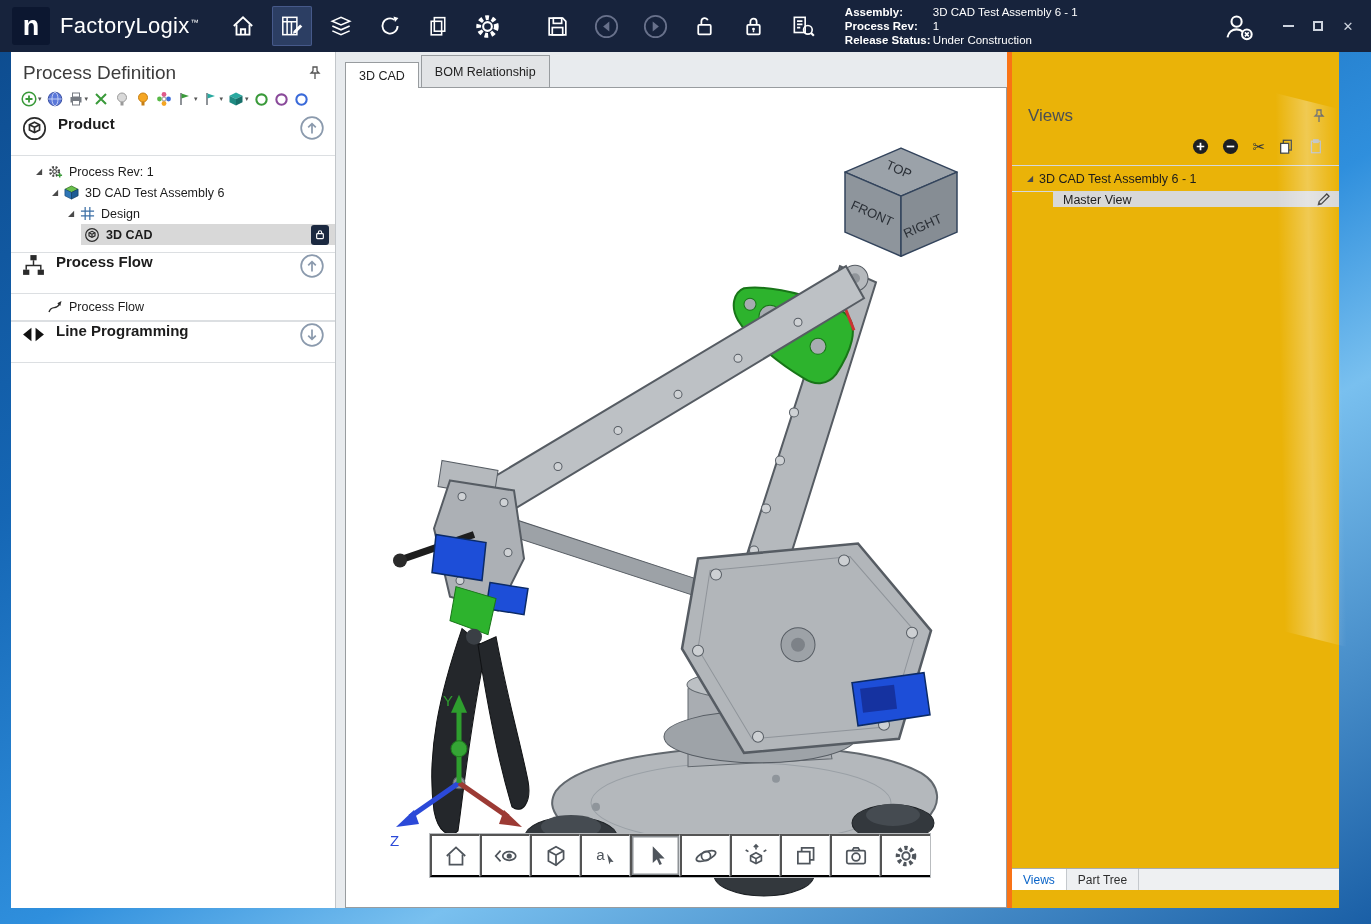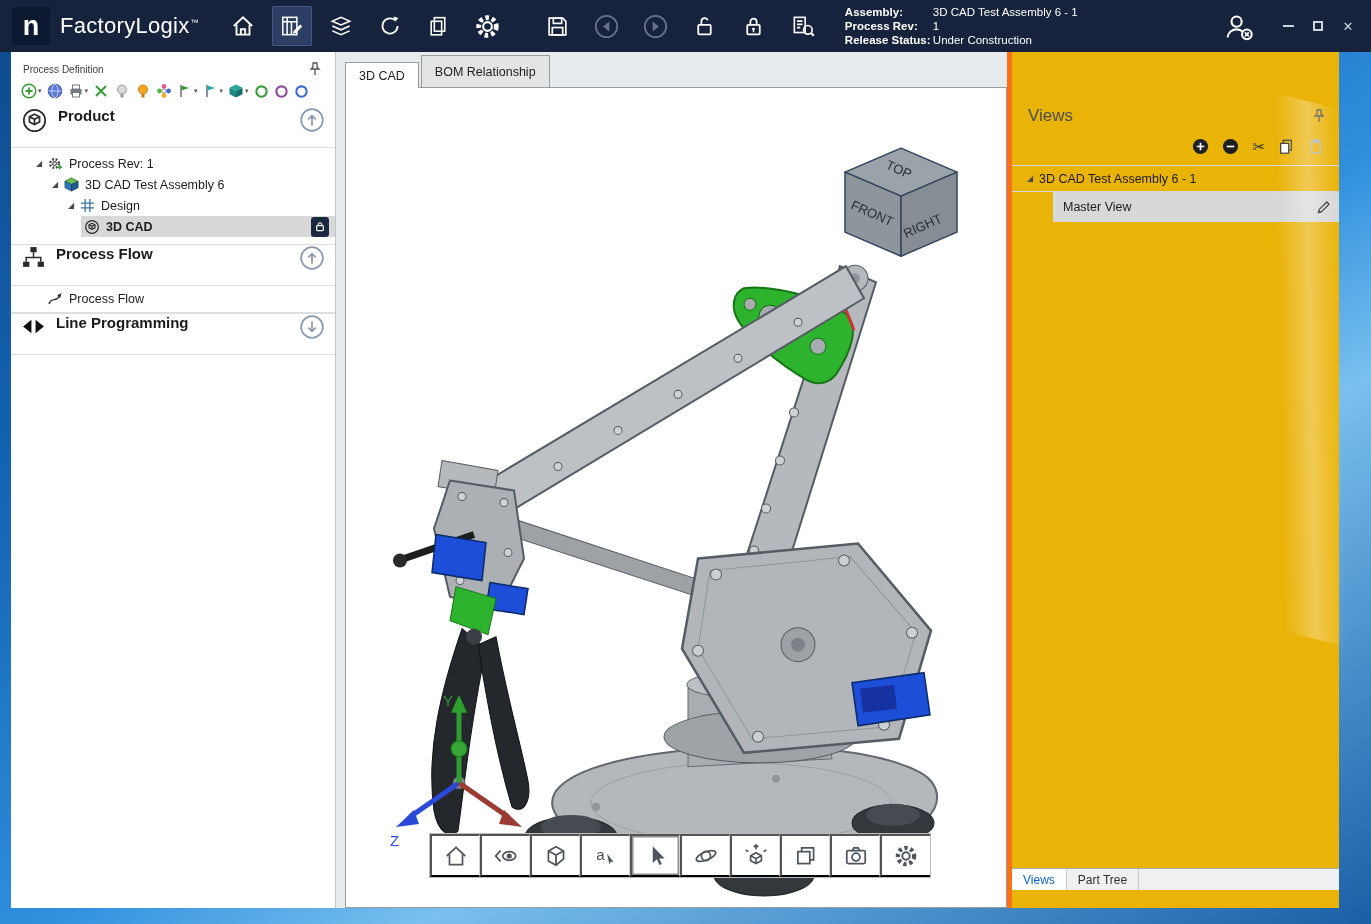--- a/index.html
+++ b/index.html
@@ -24,21 +24,21 @@
 .spacer{flex:1}
 .win-controls{display:flex;align-items:center;margin-left:14px}
 .win-btn{width:30px;height:28px;display:flex;align-items:center;justify-content:center;background:transparent;border:none;color:#cdd3de;font-size:13px;cursor:pointer;padding:0}
 .win-min-glyph{display:block;width:11px;border-bottom:2px solid #cdd3de}
 .win-max-glyph{display:block;width:10px;height:10px;border:2px solid #cdd3de}
 
 .workspace{position:absolute;top:52px;left:11px;right:32px;bottom:16px;background:#e8ebee;display:flex}
 
 .left-panel{width:325px;background:#fff;border-right:1px solid #c2c6ca;flex:none}
 .lp-header{display:flex;align-items:center;justify-content:space-between;padding:10px 14px 2px 12px}
-.lp-title{font-size:10px;color:#3c3c3c}
+.lp-title{font-size:19px;color:#3c3c3c}
 .lp-toolbar{display:flex;align-items:center;gap:5px;padding:5px 8px 8px 10px}
 .mini{display:flex;align-items:center;background:none;border:none;cursor:pointer;padding:0}
 .caret{font-size:7px;color:#555;margin-left:1px}
 .lp-section{display:flex;align-items:flex-start;height:40px;padding:0 10px}
 .sec-label{font-size:15px;font-weight:bold;color:#1c1c1c;margin-left:10px}
 .sec-arrow{margin-left:auto;background:none;border:none;cursor:pointer;display:flex;padding:0}
 .lp-div{height:1px;background:#dcdfe2}
 .lp-tree{padding:5px 0 7px 0}
 .trow{display:flex;align-items:center;height:21px;font-size:12.5px;color:#1c1c1c;cursor:default}
 .exp{width:12px;font-size:8px;color:#4a4a4a;margin-right:3px;text-align:center;line-height:21px}
@@ -59,21 +59,21 @@
 .vp-cell:last-child{border-right:none}
 .vp-cell.active{box-shadow:inset 0 0 0 1.5px #8e9296}
 
 .right-panel{width:332px;background:#eab308;border-left:5px solid #f97316;position:relative;flex:none}
 .rp-head{display:flex;align-items:center;justify-content:space-between;padding:54px 14px 0 16px}
 .rp-title{font-size:17px;color:#4a4f55}
 .rp-tools{display:flex;justify-content:flex-end;align-items:center;gap:13px;padding:12px 16px 10px 0}
 .rp-tools button{background:none;border:none;cursor:pointer;display:flex;align-items:center;padding:0}
 .scissors{font-size:15px;color:#33383d;line-height:1}
 .rp-rootrow{display:flex;align-items:center;height:27px;border-top:1px solid #d5d8db;border-bottom:1px solid #d5d8db;font-size:12.5px;color:#1c1c1c;padding-left:12px;cursor:default}
-.rp-masterrow{display:flex;align-items:center;height:30px;margin-left:41px;background:#d8d8d8;font-size:12.5px;color:#1c1c1c;padding:0 8px 0 10px;justify-content:space-between;cursor:default}
+.rp-masterrow{display:flex;align-items:center;height:15px;margin-left:41px;background:#d8d8d8;font-size:12.5px;color:#1c1c1c;padding:0 8px 0 10px;justify-content:space-between;cursor:default}
 .rp-tabs{position:absolute;left:0;right:0;bottom:18px;height:22px;display:flex;border-top:1px solid #a8acb0;background:#eef0f2}
 .rp-tab{display:flex;align-items:center;padding:0 11px;font-size:12px;color:#2e2e2e;border-right:1px solid #c5c9cd;cursor:pointer}
 .rp-tab.active{background:#fff;color:#0a64c8}
 </style>
 </head>
 <body>
 
 <div class="desktop">
 
   <header class="titlebar">

